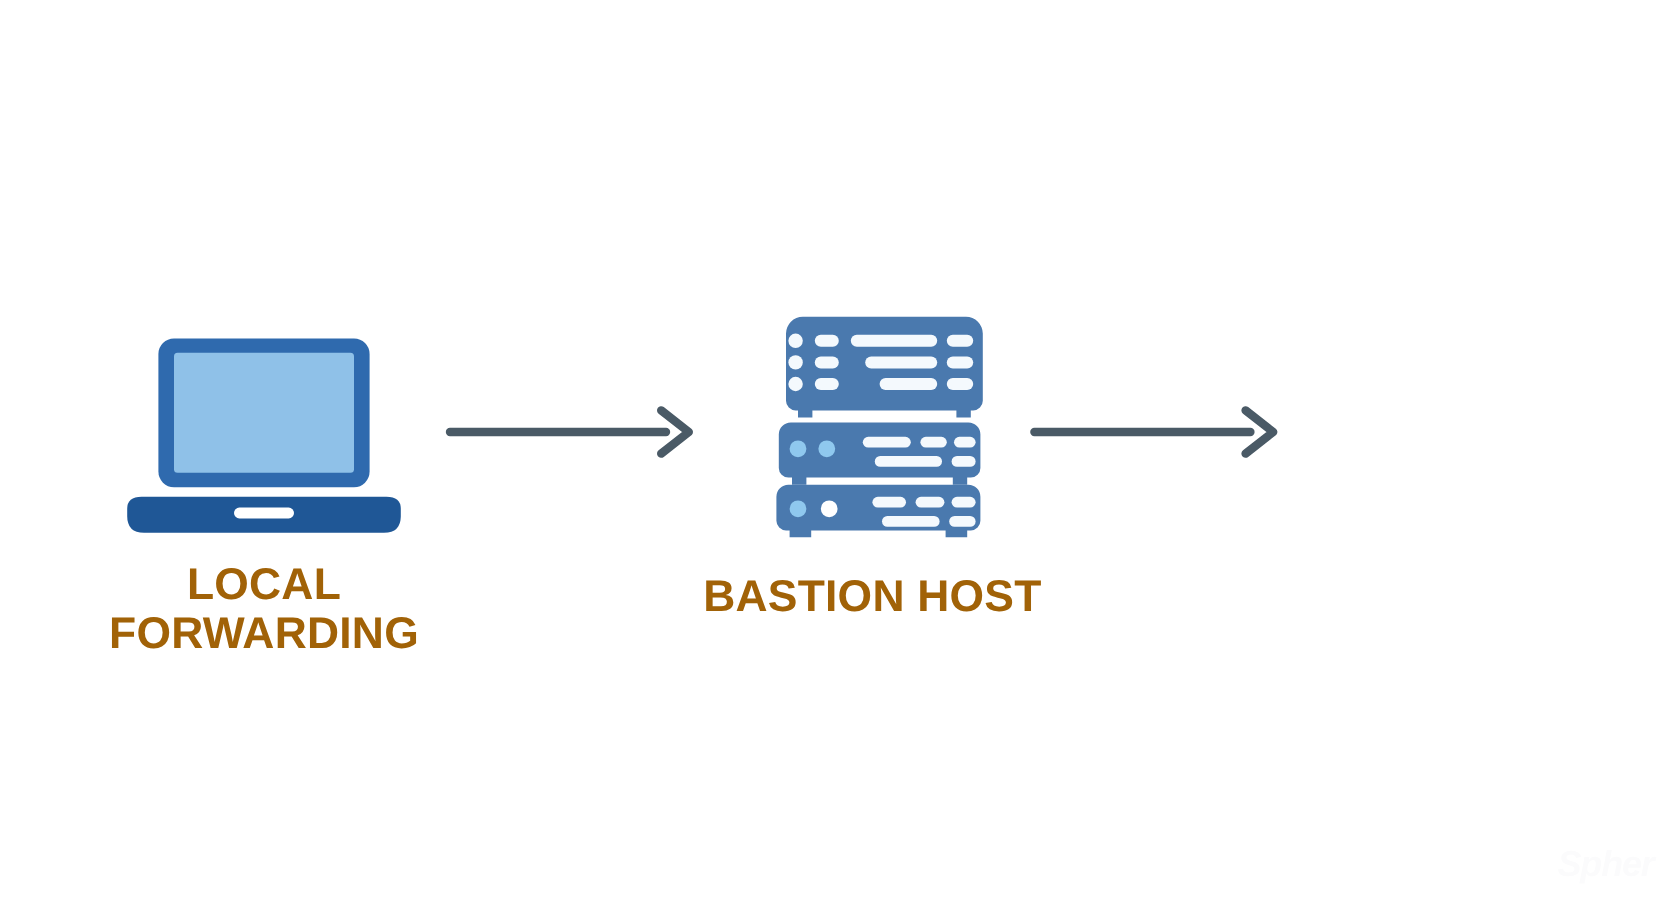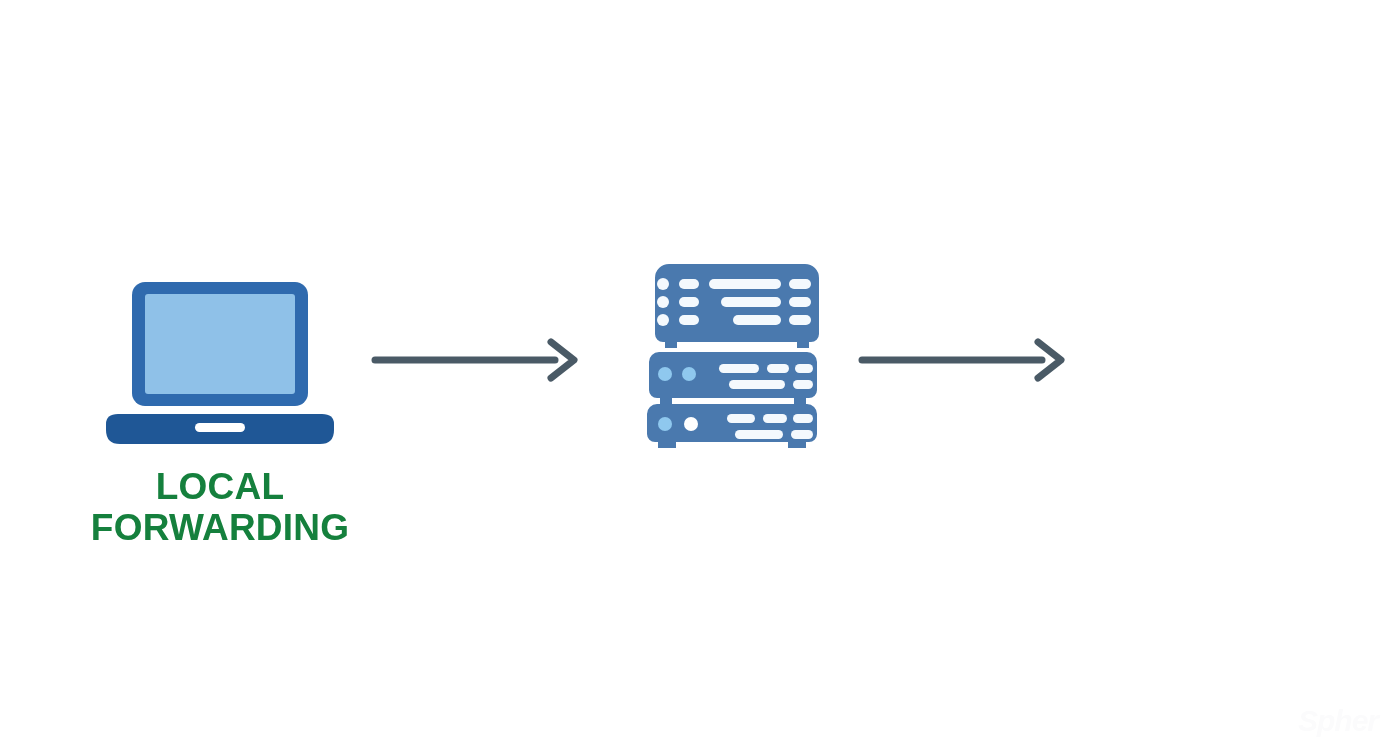--- a/index.html
+++ b/index.html
@@ -30,21 +30,21 @@
 
   .node-icon {
     display: flex;
     align-items: center;
     justify-content: center;
   }
 
   .node-label {
     text-align: center;
     font-weight: bold;
-    color: #15803d;
+    color: #a16207;
     letter-spacing: 0.2px;
     line-height: 1.12;
     text-transform: uppercase;
     white-space: pre-line;
     margin-top: 14px;
   }
 
   
   #node-local-forwarding {
     position: absolute;
@@ -167,20 +167,21 @@
           <circle cx="38" cy="166" r="7" fill="#8fc8ee"></circle>
           <circle cx="64" cy="166" r="7" fill="#ffffff"></circle>
           <rect x="100" y="156" width="28" height="9" rx="4.5" fill="#f4f9fd"></rect>
           <rect x="136" y="156" width="24" height="9" rx="4.5" fill="#f4f9fd"></rect>
           <rect x="166" y="156" width="20" height="9" rx="4.5" fill="#f4f9fd"></rect>
           <rect x="108" y="172" width="48" height="9" rx="4.5" fill="#f4f9fd"></rect>
           <rect x="164" y="172" width="22" height="9" rx="4.5" fill="#f4f9fd"></rect>
         </g>
       </svg>
     </div>
+    <div class="node-label">BASTION HOST</div>
   </div>
 
   <div class="connector" id="connector-2">
     <svg width="215" height="46" viewBox="0 0 215 46" aria-hidden="true">
       <line x1="6" y1="23" x2="186" y2="23" stroke="#4a5a66" stroke-width="7" stroke-linecap="round"></line>
       <polyline points="182,5 205,23 182,41" fill="none" stroke="#4a5a66" stroke-width="7" stroke-linecap="round" stroke-linejoin="round"></polyline>
     </svg>
   </div>
 
 

